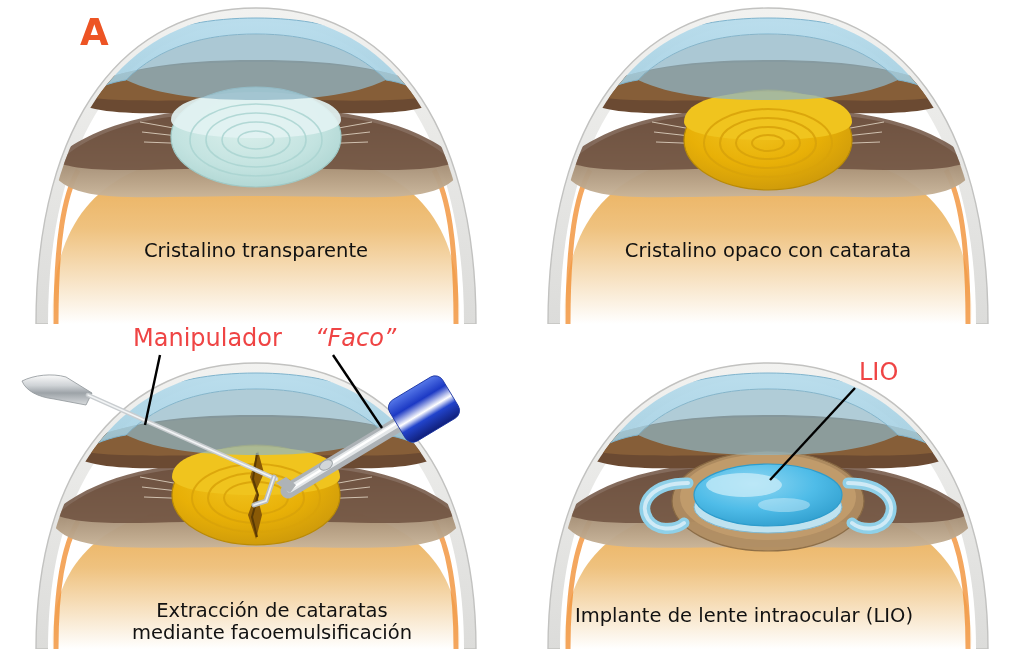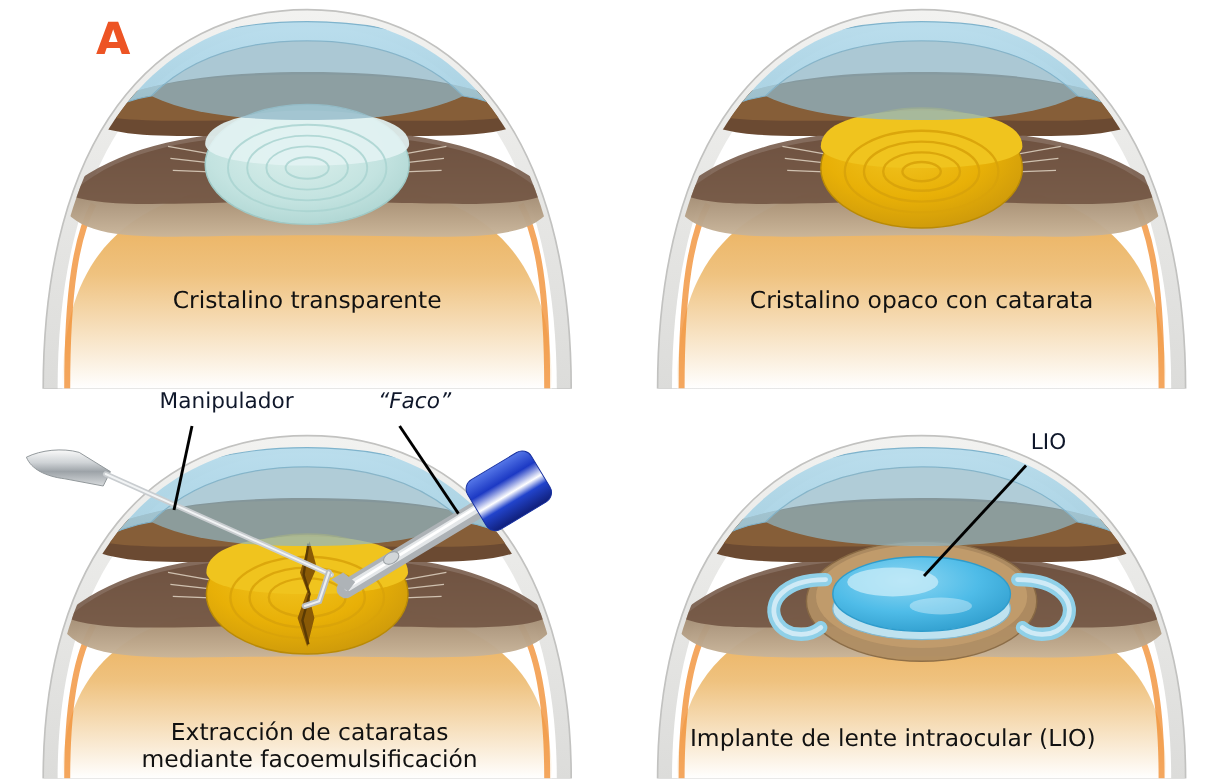--- a/index.html
+++ b/index.html
@@ -19,25 +19,25 @@
   }
   #letter-a{left:80px;top:14px;}
 
   .caption{
     position:absolute;z-index:42;color:#111111;font-size:19.5px;
     line-height:1.12;text-align:center;white-space:pre-line;
     font-family:"DejaVu Sans","Liberation Sans",sans-serif;
   }
   #caption-a{left:0;top:240px;width:512px;}
   #caption-b{left:512px;top:240px;width:512px;}
-  #caption-c{left:2px;top:600px;width:512px;}
+  #caption-c{left:16px;top:600px;width:512px;}
   #caption-d{left:488px;top:605px;width:512px;}
 
   .tool-label{
-    position:absolute;z-index:46;color:#0f172a;font-size:18px;
+    position:absolute;z-index:46;color:#ef4444;font-size:24px;
     font-family:"DejaVu Sans","Liberation Sans",sans-serif;
     white-space:nowrap;
   }
   #label-manipulador{left:133px;top:324px;}
   #label-faco{left:315px;top:324px;font-style:italic;}
   #label-lio{left:859px;top:358px;}
 
   svg.eye{position:absolute;left:0;top:0;width:512px;height:324px;display:block;}
   svg.overlay{position:absolute;left:0;top:0;width:1024px;height:649px;
               z-index:45;pointer-events:none;}

